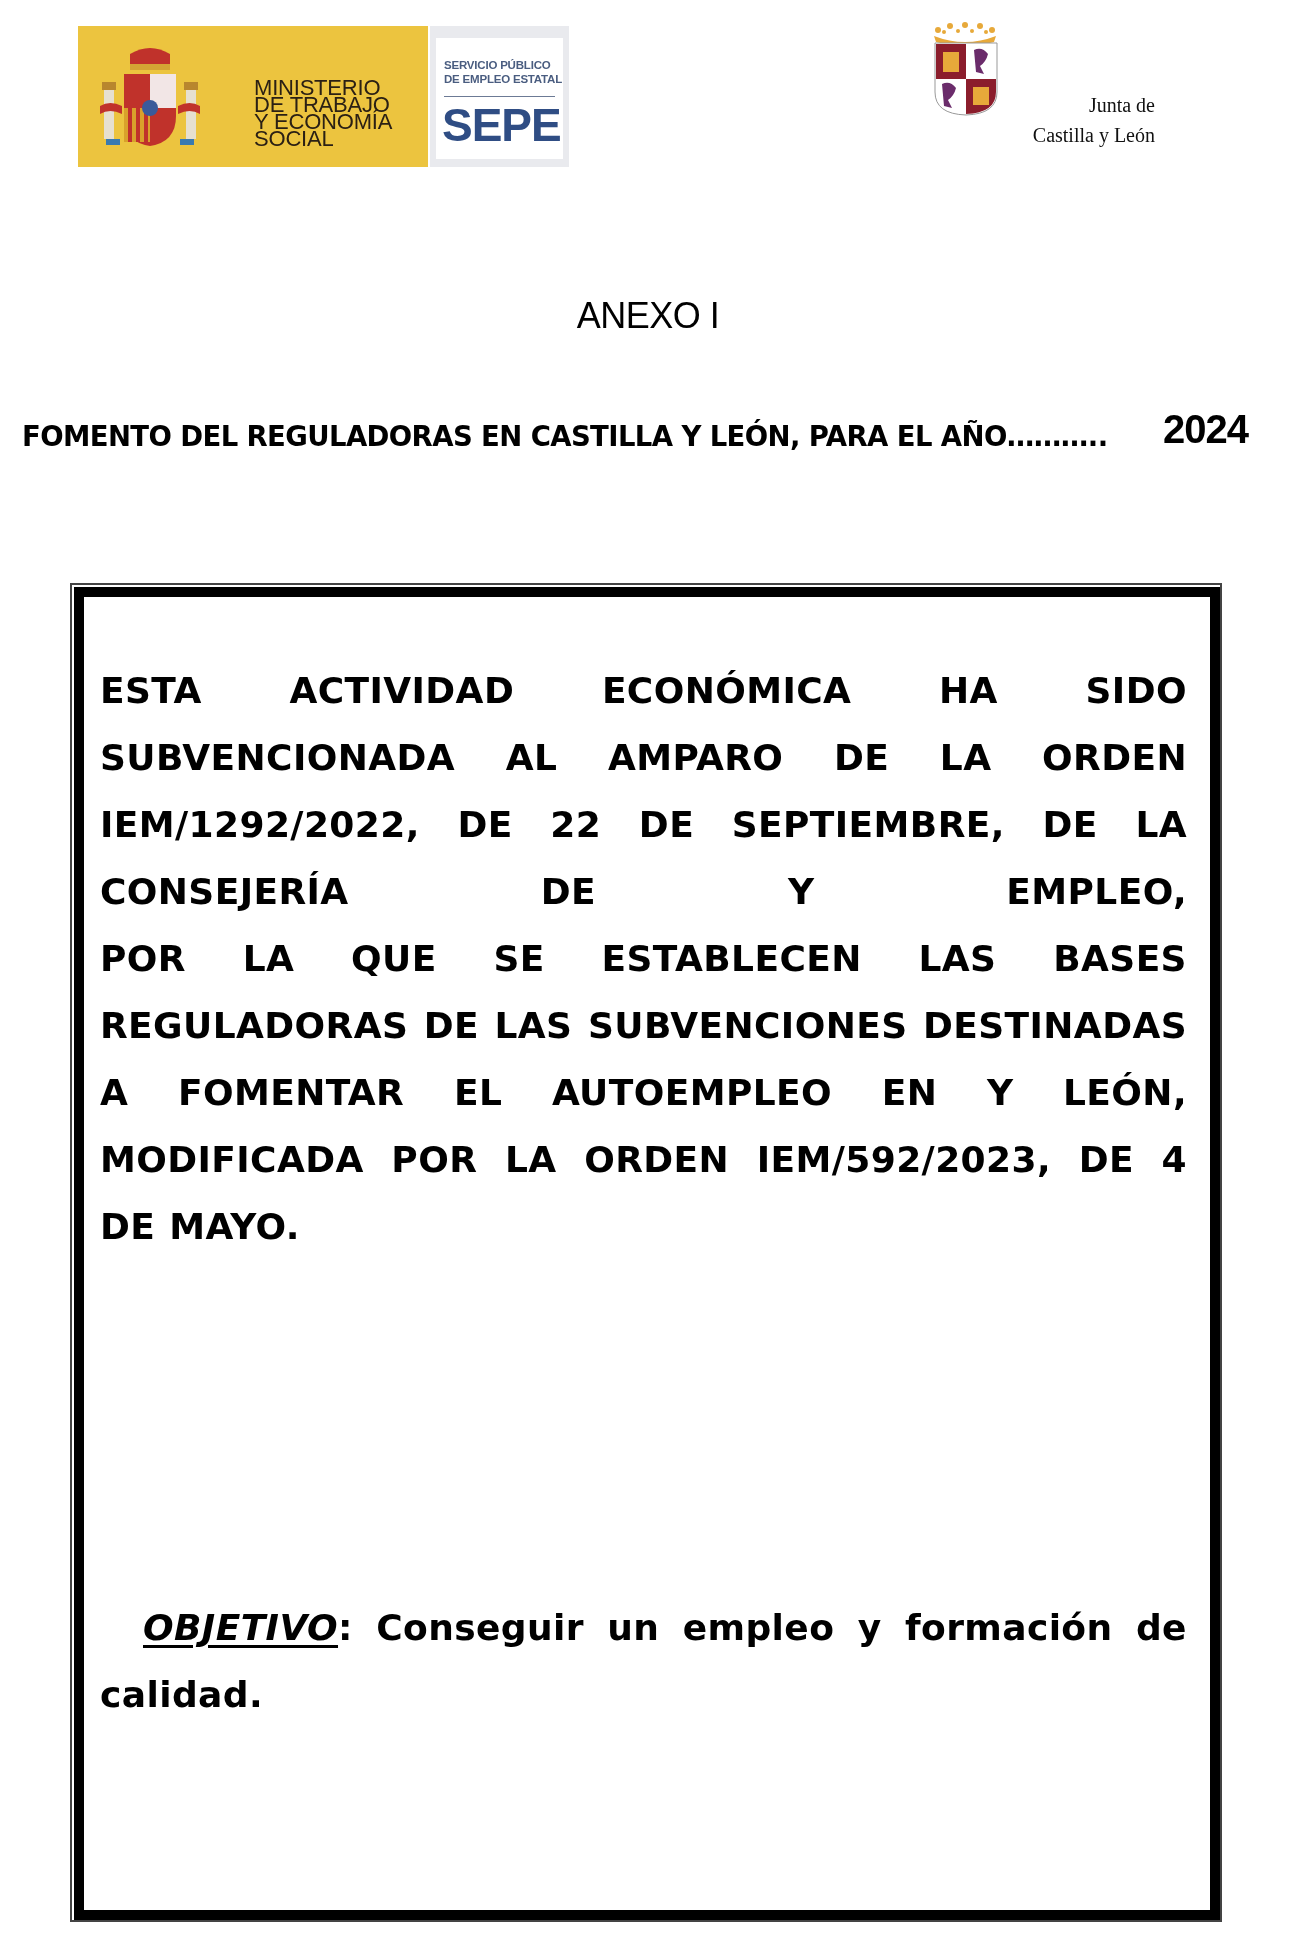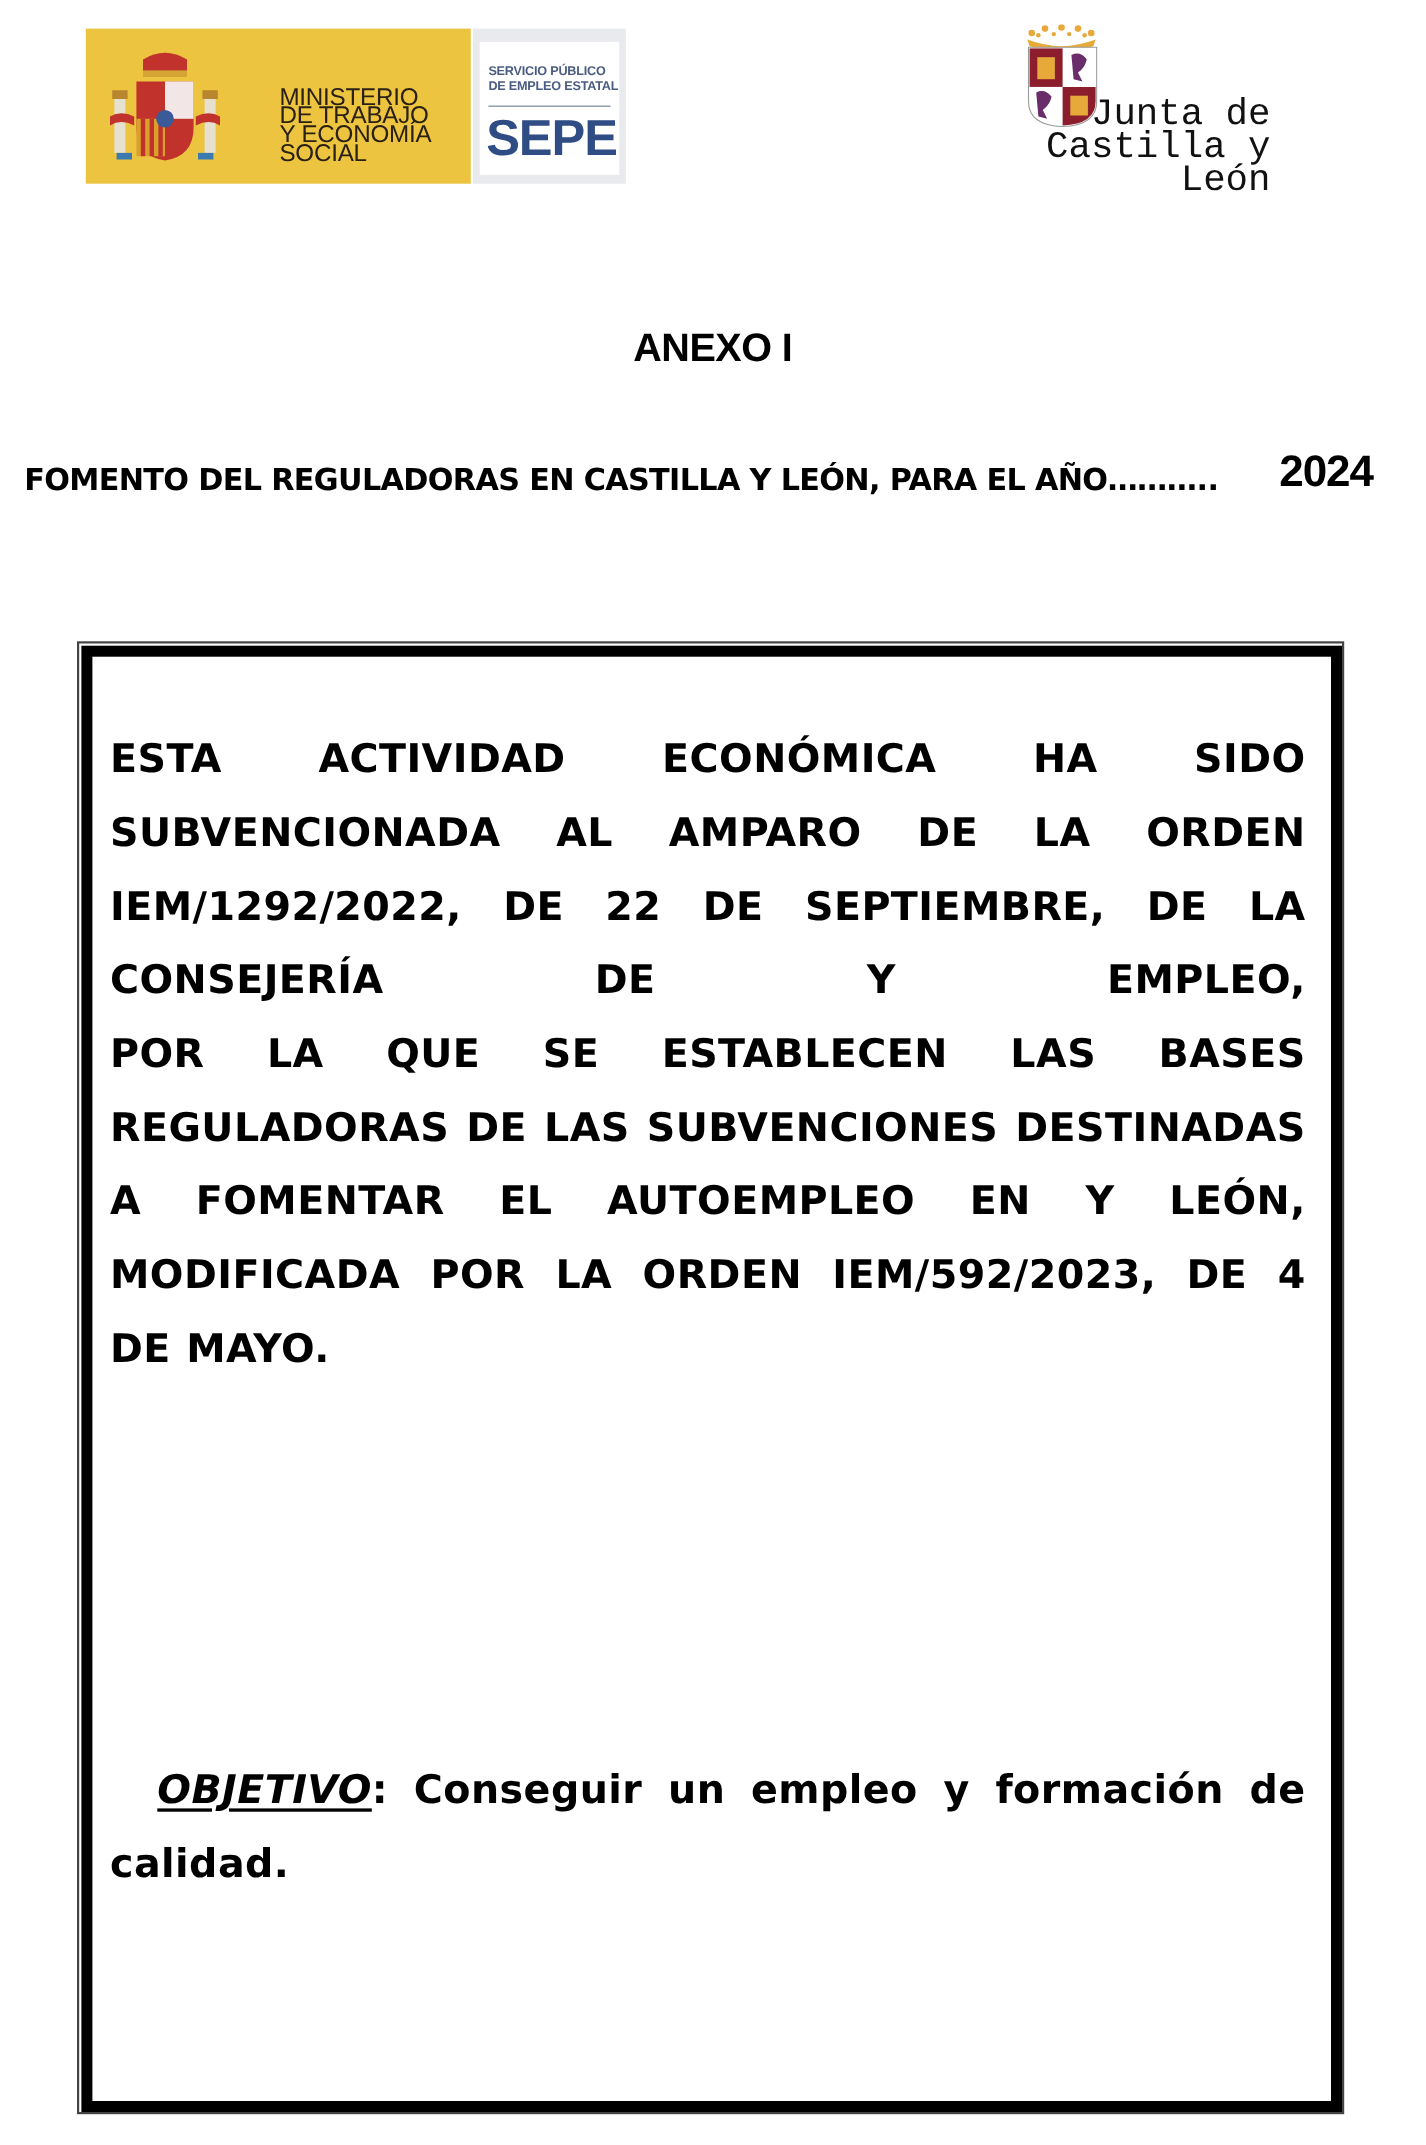--- a/index.html
+++ b/index.html
@@ -6,25 +6,25 @@
   body { width:1296px; height:1950px; position:relative; overflow:hidden; font-family:"DejaVu Sans", sans-serif; color:#000; }
   .logo-mteco { position:absolute; left:78px; top:26px; width:350px; height:141px; background:#ecc43f; }
   .logo-sepe { position:absolute; left:430px; top:26px; width:139px; height:141px; background:#e9eaee; }
   .sepe-inner { position:absolute; left:6px; top:12px; width:127px; height:121px; background:#ffffff;font-weight:bold; }
   .sepe-small { position:absolute; left:8px; top:20px; font-family:"Liberation Sans", sans-serif; font-size:11.5px; line-height:14px; color:#4a5d80; letter-spacing:-0.2px; }
   .sepe-rule { position:absolute; left:8px; top:58px; width:111px; height:1px; background:#6c7a95; }
   .sepe-big { position:absolute; left:6px; top:62px; font-family:"Liberation Sans", sans-serif; font-size:46px; line-height:50px; color:#2f4d84; letter-spacing:-1px; }
   .mteco-text { position:absolute; left:144px; top:53px; font-family:"Liberation Sans", sans-serif; font-size:22px; line-height:17px; color:#2b2014; letter-spacing:-0.2px;margin-left:32px; }
   .shield { position:absolute; left:22px; top:18px; width:100px; height:110px; }
   .junta { position:absolute; left:910px; top:22px; width:250px; height:140px; }
-  .junta-text { position:absolute; left:0; top:68px; font-family:Liberation Mono, monospace; font-size:34px; line-height:30px; color:#111; text-align:right; width:245px; }
+  .junta-text { position:absolute; left:0; top:68px; font-family:Liberation Serif, serif; font-size:20px; line-height:30px; color:#111; text-align:right; width:245px; }
   .crown { position:absolute; left:20px; top:0; }
   .cls-shield { position:absolute; left:24px; top:20px; width:64px; height:74px; }
 
-  .anexo { position:absolute; left:0; width:1296px; top:295px; text-align:center; font-family:"Liberation Sans", sans-serif; font-weight:bold; font-size:36px; letter-spacing:-0.5px; }
+  .anexo { position:absolute; left:0; width:1296px; top:295px; text-align:center; font-family:"Liberation Sans", sans-serif; font-weight:normal; font-size:36px; letter-spacing:-0.5px; }
   .fomento { position:absolute; left:22px; top:420px; font-family:"DejaVu Sans", sans-serif; font-weight:bold; font-size:27.5px; letter-spacing:-0.6px; white-space:nowrap; }
   .fomento .dots { letter-spacing:-0.5px; }
   .year { position:absolute; left:1163px; top:407px; font-family:"Liberation Sans", sans-serif; font-weight:bold; font-size:40px; letter-spacing:-1px; }
 
   .frame-outer { position:absolute; left:70px; top:583px; width:1152px; height:1339px; border:2px solid #444; box-sizing:border-box; }
   .frame-inner { position:absolute; left:74px; top:587px; width:1146px; height:1333px; border:10px solid #000; box-sizing:border-box; }
 
   .para { position:absolute; left:100px; width:1087px; font-family:"DejaVu Sans", sans-serif; font-weight:bold; font-size:36px; letter-spacing:0.4px; }
   .line { height:67px; line-height:67px; text-align:justify; text-align-last:justify; white-space:nowrap; display:flex; justify-content:space-between; }
   .line.last { justify-content:flex-start; }

